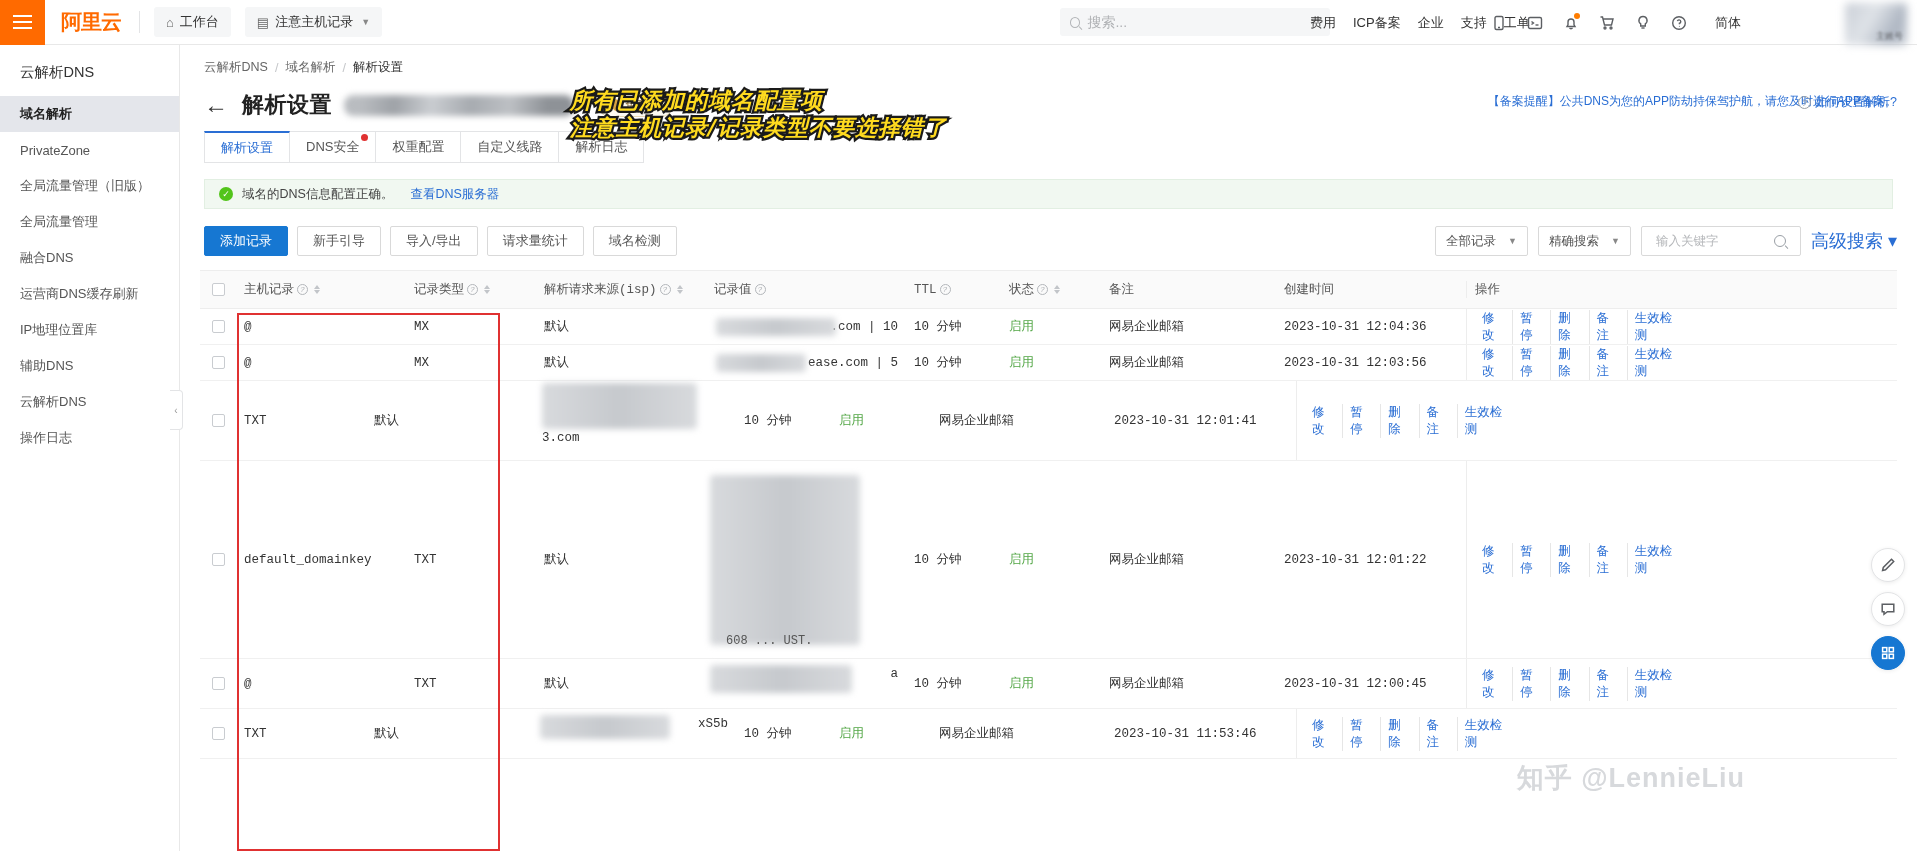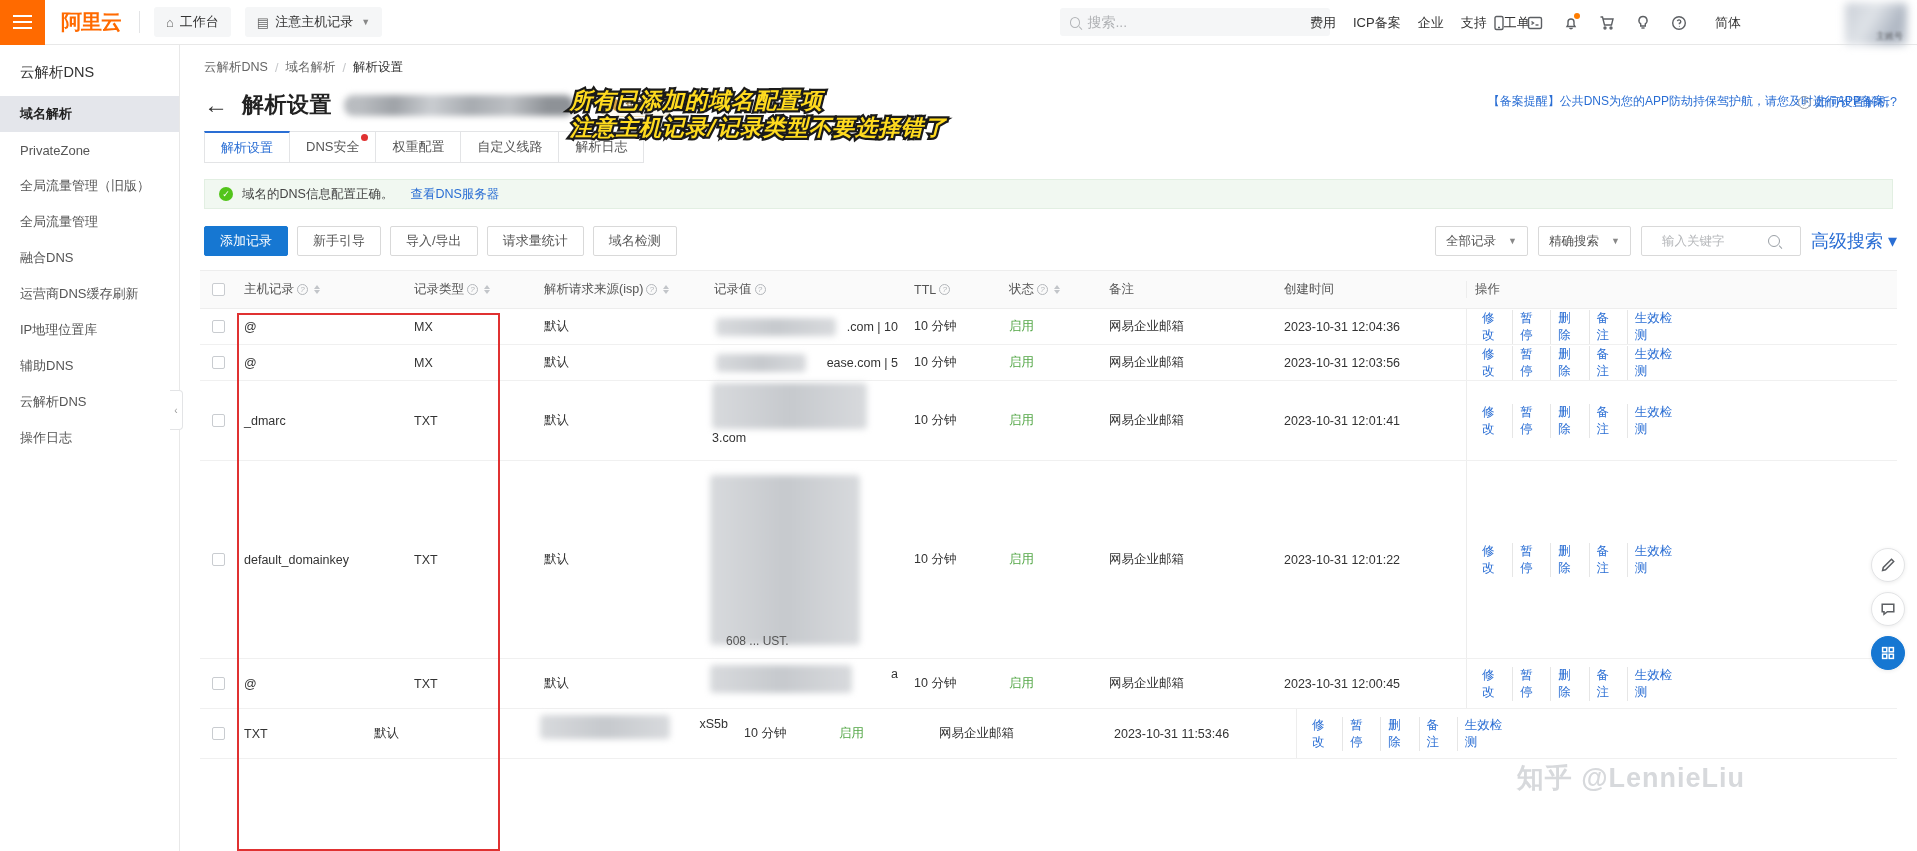--- a/index.html
+++ b/index.html
@@ -123,30 +123,30 @@
     height:30px; padding:0 15px; display:flex; align-items:center; justify-content:center;
     border:1px solid #d9d9d9; background:#fff; font-size:13px; color:#555; cursor:pointer; border-radius:2px;
   }
   .btn.primary { background:#1677d2; border-color:#1677d2; color:#fff; }
   .toolbar-right { position:absolute; right:20px; top:0; display:flex; align-items:center; gap:10px;}
   .select {
     height:30px; min-width:76px; padding:0 10px; border:1px solid #d9d9d9; background:#fff;
     display:flex; align-items:center; justify-content:space-between; gap:10px;
     font-size:12.5px; color:#555; cursor:pointer; border-radius:2px;
   }
-  .kw-input { height:30px; width:160px; border:1px solid #d9d9d9; background:#fff; display:flex; align-items:center; padding:0 20px; gap:6px; border-radius:2px;}
+  .kw-input { height:30px; width:160px; border:1px solid #d9d9d9; background:#fff; display:flex; align-items:center; padding:0 14px; gap:6px; border-radius:2px;}
   .kw-input input{border:0;outline:none;font-size:12.5px;color:#555;width:100%;font-family:inherit;background:transparent;}
   .kw-input input::placeholder{color:#b5b7ba;}
   .kw-input .mag { width:12px;height:12px;border:1.4px solid #9aa0a6;border-radius:50%;position:relative;flex:none;}
   .kw-input .mag:after{content:"";position:absolute;width:1.4px;height:4px;background:#9aa0a6;right:-2px;bottom:-3px;transform:rotate(-45deg);}
   .adv { font-size:18px; color:#2a6ed4; cursor:pointer; white-space:nowrap;}
 
   
   .tbl { margin:14px 20px 0; border-top:1px solid #ededed; }
-  .trow { display:flex; align-items:stretch; border-bottom:1px solid #f0f0f0; font-size:12.5px; color:#333;}
+  .trow { display:flex; align-items:stretch; border-bottom:1px solid #f0f0f0; font-size:12.5px; color:#333;font-family:Liberation Mono, monospace;}
   .thead { background:#fafafa; border-bottom:1px solid #ededed; color:#555; height:38px; align-items:center;}
   .thead .cell { align-items:center; }
   .cell { display:flex; align-items:center; padding:0 8px; flex:none; }
   .c-check { width:36px; justify-content:center; }
   .c-host  { width:170px; }
   .c-type  { width:130px; }
   .c-line  { width:170px; }
   .c-value { width:200px; }
   .c-ttl   { width:95px; }
   .c-state { width:100px; }
@@ -522,21 +522,20 @@
             <span>备注</span>
             <span>生效检测</span>
               </span>
             </div>
         </div>
 
         <div class="trow" style="height:80px">
           <div class="cell c-check">
               <span class="chk"></span>
             </div>
-          <div class="cell c-host">_dmarc</div>
           <div class="cell c-type">TXT</div>
           <div class="cell c-line">默认</div>
           <div class="cell c-value" style="position:relative;align-items:flex-start;padding-top:4px">
             <span class="blurtxt" style="position:absolute;left:6px;top:2px;width:155px;height:46px"></span>
             <span style="position:absolute;left:6px;top:50px">3.com</span>
             </div>
           <div class="cell c-ttl">10 分钟</div>
           <div class="cell c-state state-on">启用</div>
           <div class="cell c-note">网易企业邮箱</div>
           <div class="cell c-time">2023-10-31 12:01:41</div>

